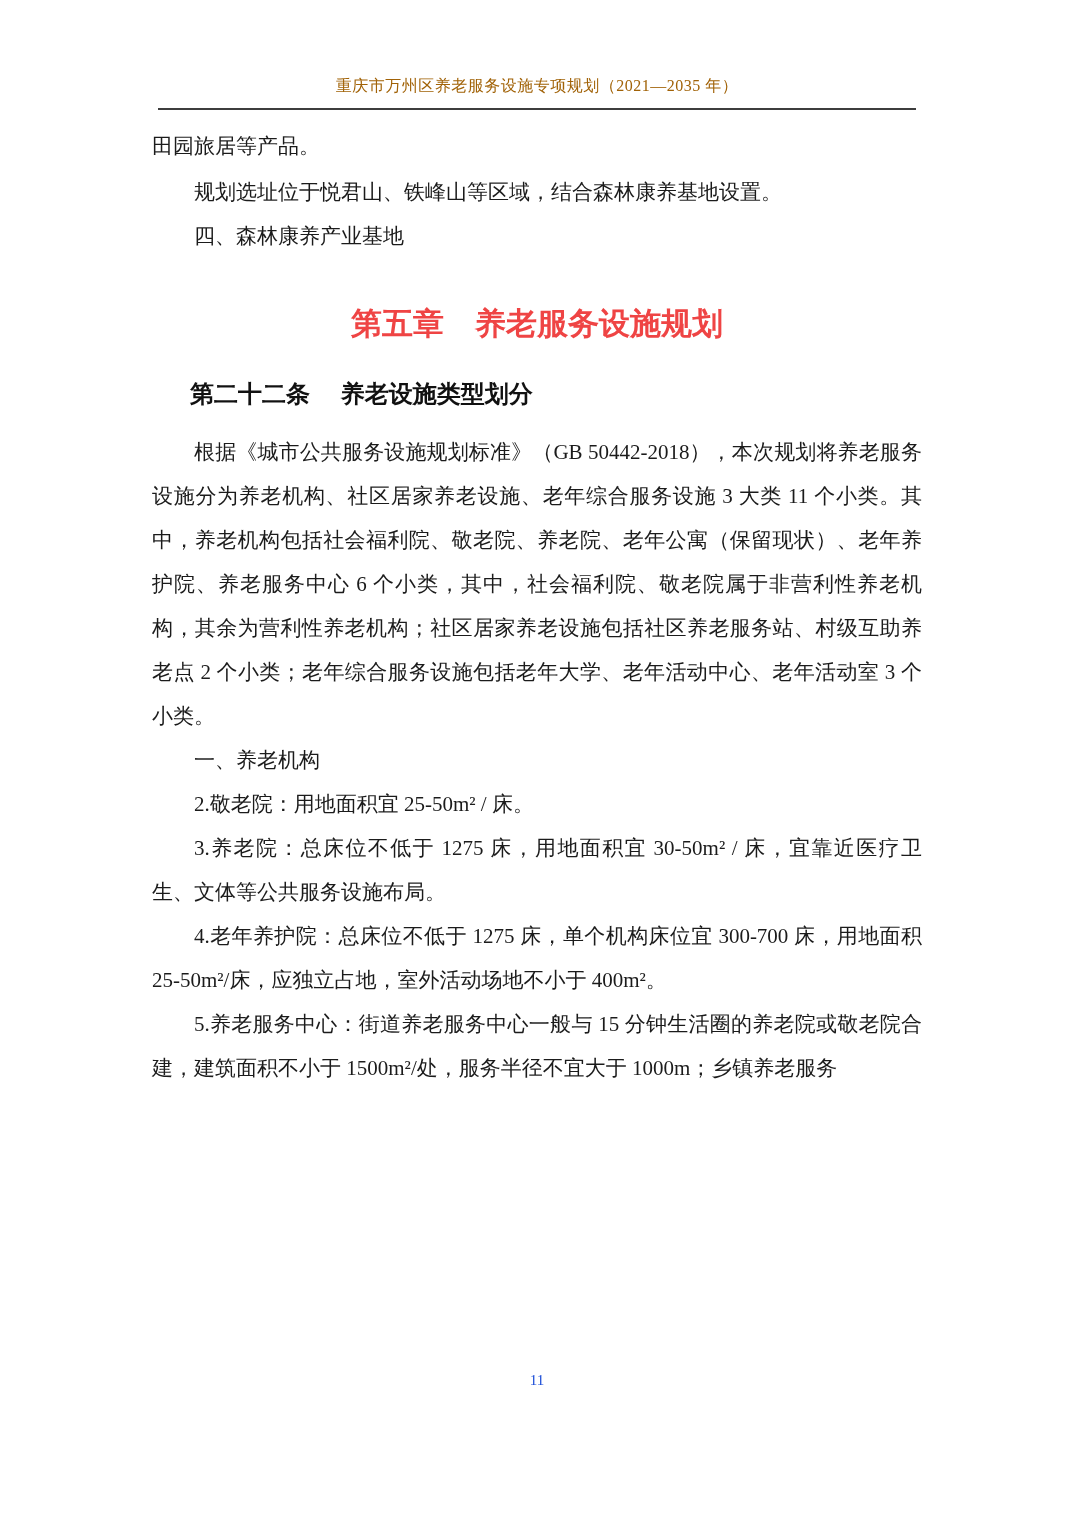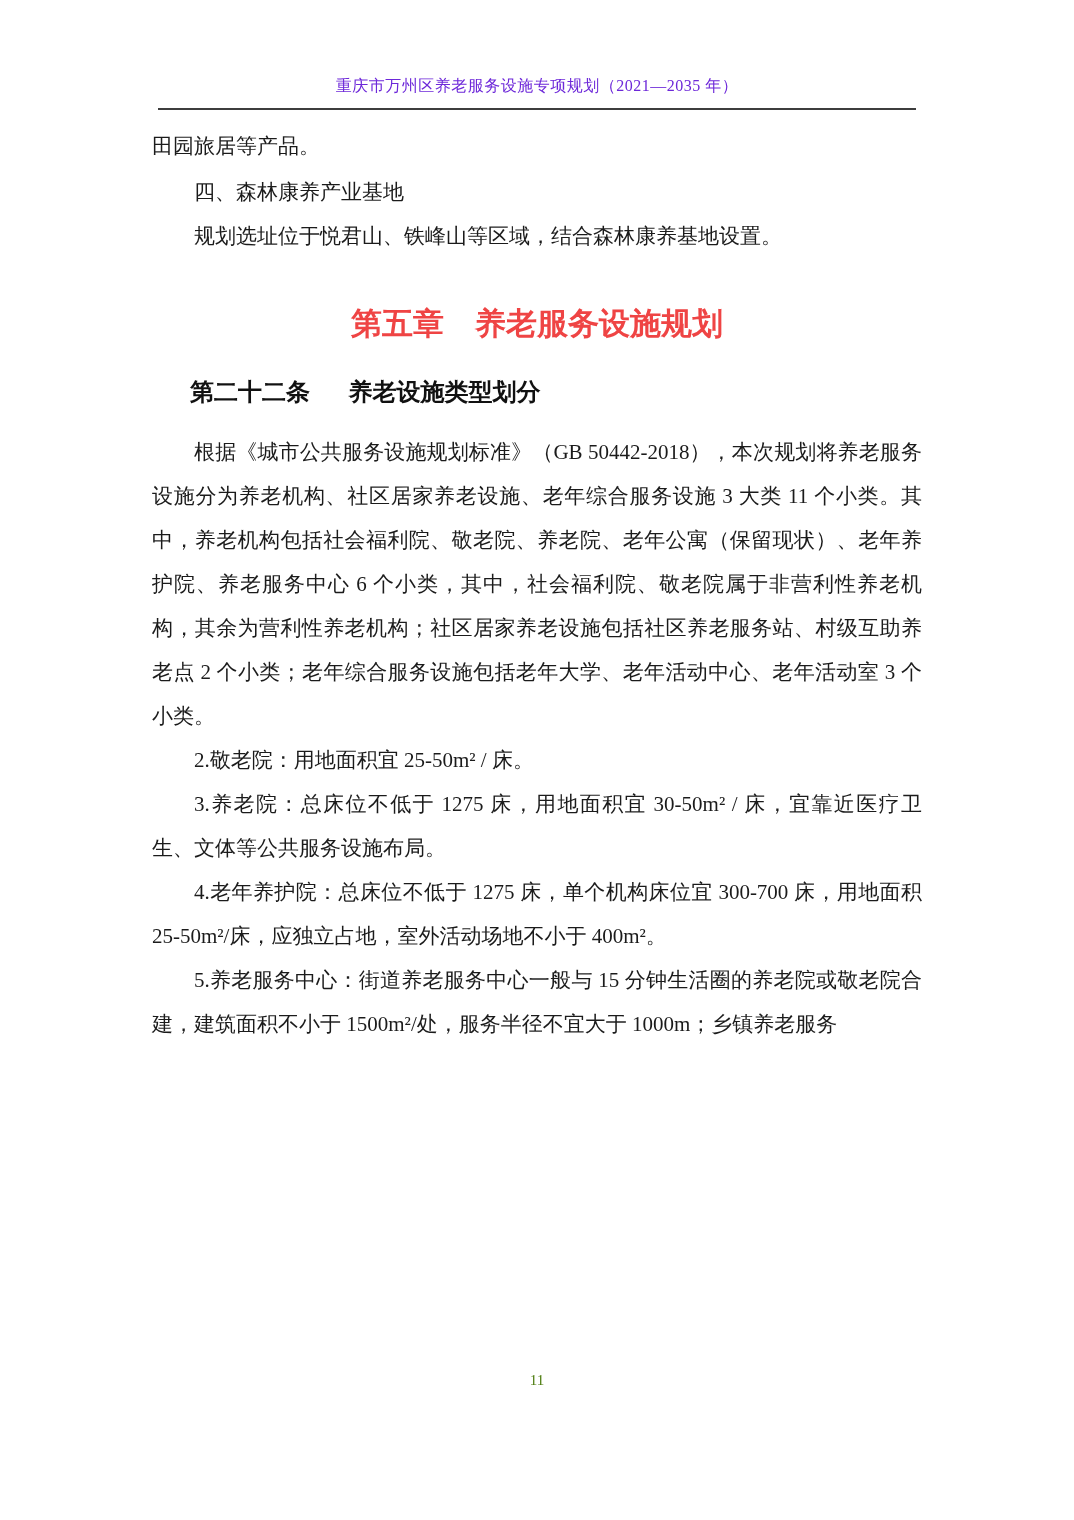--- a/index.html
+++ b/index.html
@@ -14,21 +14,21 @@
     width: 1074px; height: 1520px;
     background: #ffffff;
     overflow: hidden;
   }
   .running-header {
     position: absolute;
     left: 152px; top: 76px; width: 770px;
     text-align: center;
     font-size: 16px;
     letter-spacing: 0.5px;
-    color: #6d28d9;
+    color: #a16207;
     white-space: nowrap;
   }
   .header-rule {
     position: absolute;
     left: 158px; top: 108px; width: 758px;
     height: 0;
     border-top: 2px solid #3d3d3d;
   }
   .content {
     position: absolute;
@@ -45,61 +45,62 @@
     font-family: "Liberation Sans", "DejaVu Sans", sans-serif;
     font-weight: bold;
     font-size: 31px;
     line-height: 48px;
     text-align: center;
     text-indent: 0;
     margin-top: 42px;
     color: #ef4444;
   }
   .article-heading {
-    font-family: Liberation Mono, monospace;
+    font-family: Liberation Sans, sans-serif;
     font-weight: bold;
     font-size: 24px;
     line-height: 36px;
     padding-left: 38px;
     margin: 28px 0 18px 0;
     text-indent: 0;
     color: #111111;
   }
   .page-footer {
     position: absolute;
     left: 0; top: 1372px; width: 1074px;
     text-align: center;
     font-size: 15px;
-    color: #4d7c0f;
+    color: #1d4ed8;
   }
 </style>
 </head>
 <body>
 
 <div class="page">
 
   <div class="running-header">重庆市万州区养老服务设施专项规划（2021—2035 年）</div>
 
   <div class="header-rule"></div>
 
   <div class="content">
 
     <p class="para no-indent">田园旅居等产品。</p>
 
+    <p class="para">规划选址位于悦君山、铁峰山等区域，结合森林康养基地设置。</p>
+
     <p class="para">四、森林康养产业基地</p>
-
-    <p class="para">规划选址位于悦君山、铁峰山等区域，结合森林康养基地设置。</p>
 
     <h1 class="chapter-title">第五章　养老服务设施规划</h1>
 
     <h2 class="article-heading">第二十二条　 养老设施类型划分</h2>
 
     <p class="para">根据《城市公共服务设施规划标准》（GB 50442-2018），本次规划将养老服务设施分为养老机构、社区居家养老设施、老年综合服务设施 3 大类 11 个小类。其中，养老机构包括社会福利院、敬老院、养老院、老年公寓（保留现状）、老年养护院、养老服务中心 6 个小类，其中，社会福利院、敬老院属于非营利性养老机构，其余为营利性养老机构；社区居家养老设施包括社区养老服务站、村级互助养老点 2 个小类；老年综合服务设施包括老年大学、老年活动中心、老年活动室 3 个小类。</p>
 
 
+    <p class="para">一、养老机构</p>
 
 
 
     <p class="para">2.敬老院：用地面积宜 25-50m² / 床。</p>
 
     <p class="para">3.养老院：总床位不低于 1275 床，用地面积宜 30-50m² / 床，宜靠近医疗卫生、文体等公共服务设施布局。</p>
 
     <p class="para">4.老年养护院：总床位不低于 1275 床，单个机构床位宜 300-700 床，用地面积 25-50m²/床，应独立占地，室外活动场地不小于 400m²。</p>
 
     <p class="para">5.养老服务中心：街道养老服务中心一般与 15 分钟生活圈的养老院或敬老院合建，建筑面积不小于 1500m²/处，服务半径不宜大于 1000m；乡镇养老服务</p>

